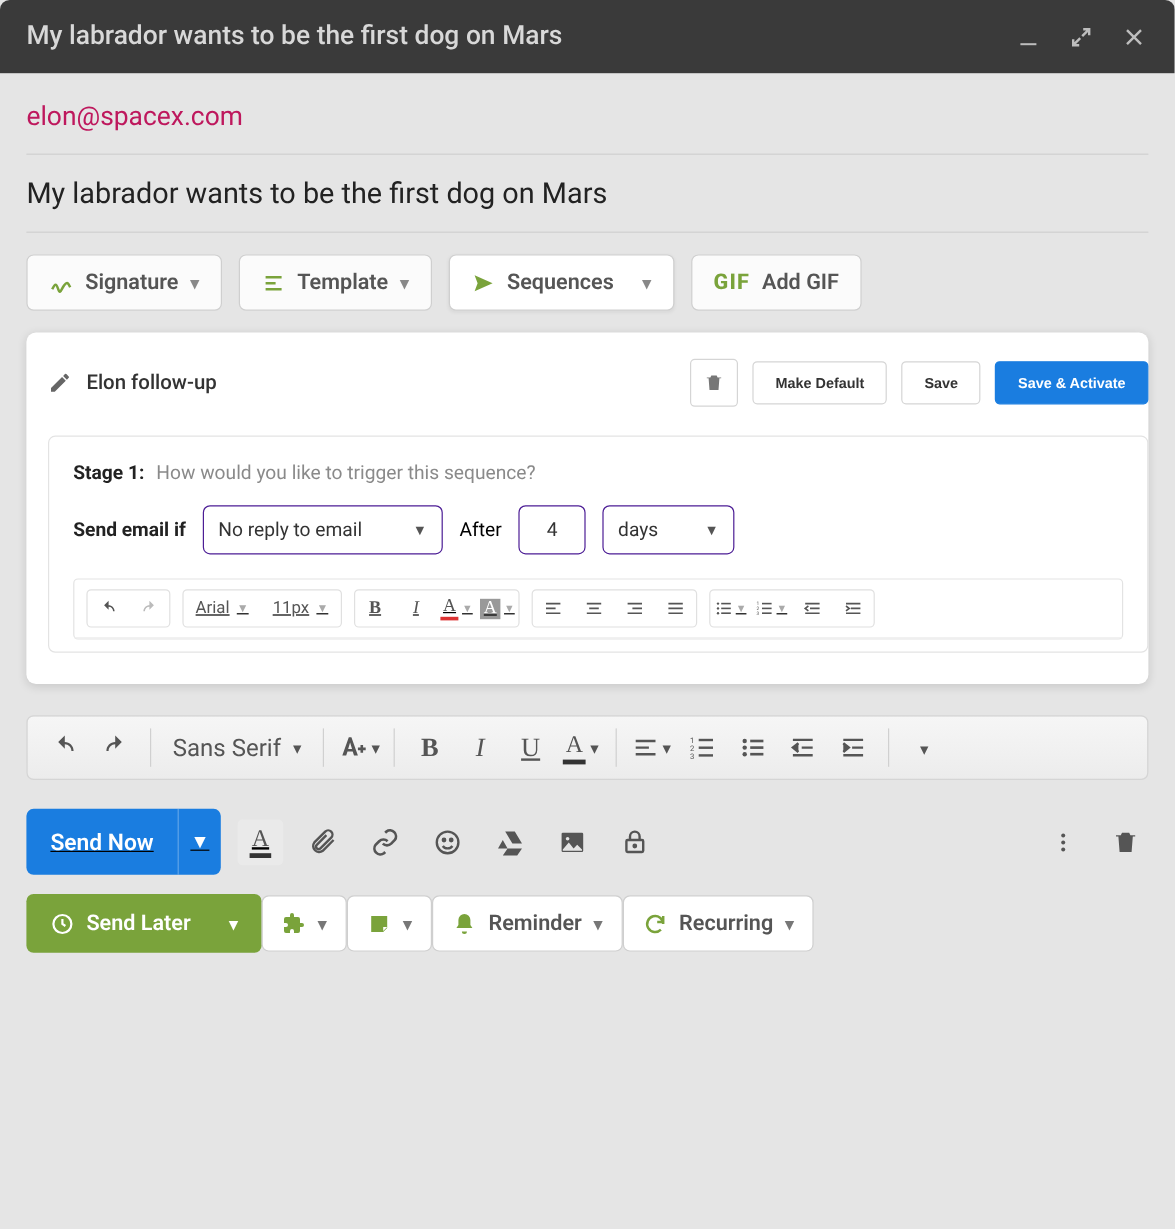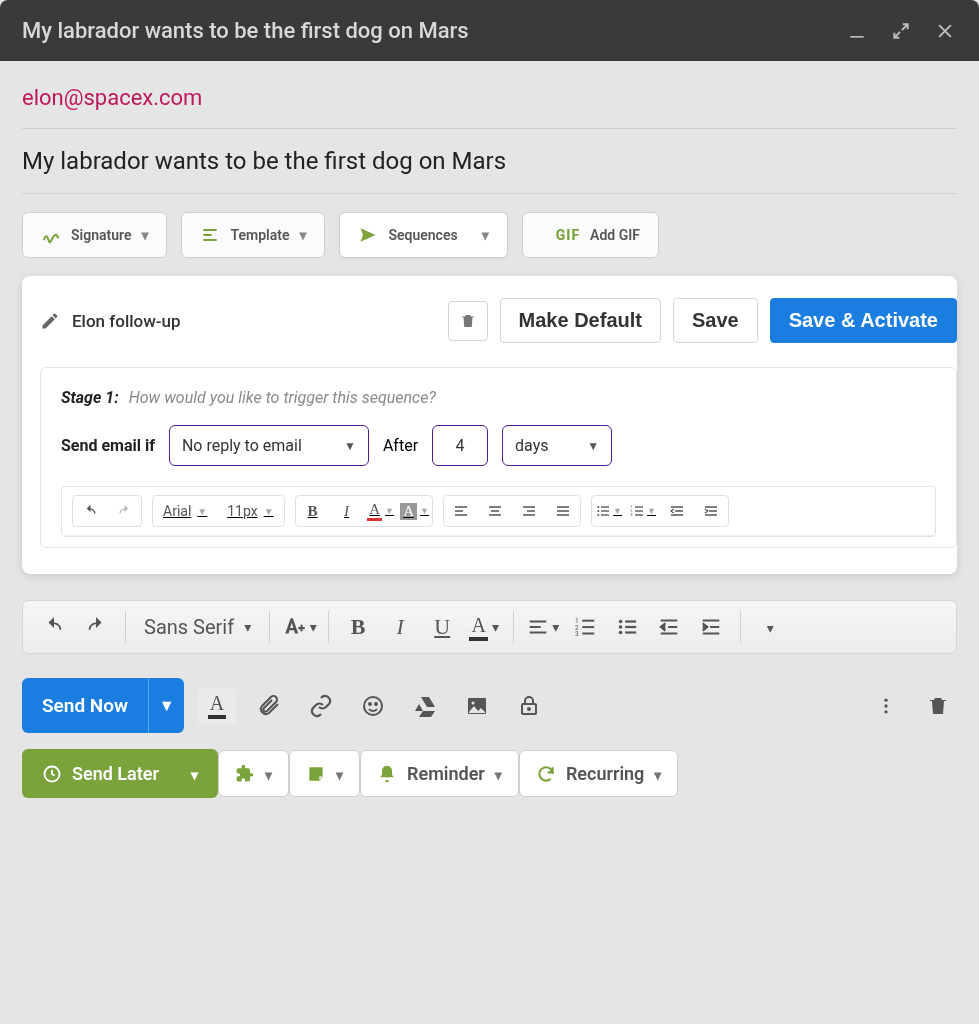--- a/index.html
+++ b/index.html
@@ -6,57 +6,57 @@
 body { font-family: -apple-system, "Segoe UI", Roboto, Arial, sans-serif; background: #e5e5e5; width: 979px; height: 1024px; overflow: hidden; }
 .window { background: #e5e5e5; border-radius: 8px; overflow: hidden; margin: 0; }
 .titlebar { background: #3a3a3a; color: #d8d8d8; display: flex; align-items: center; padding: 18px 22px; font-size: 22px; font-weight: 500; }
 .titlebar .spacer { flex: 1; }
 .titlebar .winbtn { width: 24px; height: 24px; margin-left: 20px; display: inline-flex; align-items: center; justify-content: center; color: #bdbdbd; cursor: pointer; }
 .titlebar svg { width: 20px; height: 20px; }
 .header-fields { padding: 14px 22px 0 22px; }
 .to-line { font-size: 22px; color: #be185d; padding: 10px 0 18px 0; border-bottom: 1px solid #d0d0d0; }
 .subject-line { font-size: 24px; color: #222; padding: 18px 0 18px 0; border-bottom: 1px solid #d0d0d0; }
 .action-row { display: flex; gap: 14px; padding: 18px 22px 0 22px; }
-.abtn { display: inline-flex; align-items: center; gap: 10px; padding: 12px 18px; background: #fbfbfb; border: 1px solid #cfcfcf; border-radius: 6px; font-size: 14px; color: #555; font-weight: 600; cursor: pointer; }
+.abtn { display: inline-flex; align-items: center; gap: 10px; padding: 12px 18px; background: #fbfbfb; border: 1px solid #cfcfcf; border-radius: 6px; font-size: 18px; color: #555; font-weight: 600; cursor: pointer; }
 .abtn.active { background: #fff; border-color: #cfcfcf; box-shadow: 0 1px 3px rgba(0,0,0,0.05); }
 .abtn .caret { color: #888; }
 .icon { display: inline-flex; align-items: center; justify-content: center; }
 .icon svg { width: 20px; height: 20px; }
-.giftxt { font-weight: 800; color: #7aa33b; letter-spacing: 1px; margin-left: 15px; }
+.giftxt { font-weight: 800; color: #7aa33b; letter-spacing: 1px; }
 .panel { background: #fff; margin: 18px 22px 0 22px; border-radius: 8px; box-shadow: 0 2px 8px rgba(0,0,0,0.12); padding: 22px 0 26px 18px; position: relative; }
 .panel-head { display: flex; align-items: center; gap: 12px; }
 .panel-head .pencil { color: #666; }
 .panel-head .pname { font-size: 17px; color: #333; font-weight: 500; }
 .panel-head .grow { flex: 1; }
 .iconbtn { width: 40px; height: 40px; border: 1px solid #d5d5d5; border-radius: 4px; display: inline-flex; align-items: center; justify-content: center; background: #fff; cursor: pointer; color: #777; }
-.btn { padding: 10px 18px; border: 1px solid #d5d5d5; border-radius: 4px; background: #fff; font-size: 20px; font-weight: 600; color: #333; cursor: pointer; }
+.btn { padding: 10px 18px; border: 1px solid #d5d5d5; border-radius: 4px; background: #fff; font-size: 12px; font-weight: 600; color: #333; cursor: pointer; }
 .btn.primary { background: #1a7de0; border-color: #1a7de0; color: #fff; }
 .stage-box { border: 1px solid #e3e3e3; border-radius: 6px; padding: 20px 20px 10px 20px; margin-top: 24px; }
-.stage-top { display: flex; align-items: center; gap: 10px; font-size: 16px; font-style: italic; }
+.stage-top { display: flex; align-items: center; gap: 10px; font-size: 16px; }
 .stage-top .label { font-weight: 700; color: #222; }
 .stage-top .muted { color: #8a8a8a; }
 .trigger-row { display: flex; align-items: center; gap: 14px; margin-top: 18px; font-size: 16px; }
 .trigger-row .strong { font-weight: 700; color: #222; }
 .select { display: inline-flex; align-items: center; justify-content: space-between; border: 1px solid #4c1d95; border-radius: 6px; padding: 10px 12px; background: #fff; cursor: pointer; color: #333; }
 .select.wide { width: 200px; }
 .select.num { width: 56px; justify-content: center; }
 .select.unit { width: 110px; }
 .select .caret { color: #555; font-size: 12px; }
 .editor { border: 1px solid #e3e3e3; border-radius: 4px; margin-top: 20px; background: #fff; text-decoration: underline; }
 .toolbar2 { display: flex; align-items: center; gap: 0; padding: 8px 10px; border-bottom: 1px solid #eee; }
 .tgroup { display: flex; align-items: center; border: 1px solid #e0e0e0; border-radius: 4px; margin-right: 10px; background: #fff; }
 .tbtn { width: 34px; height: 30px; display: inline-flex; align-items: center; justify-content: center; color: #555; cursor: pointer; font-size: 15px; }
 .tsel { display: inline-flex; align-items: center; gap: 6px; padding: 0 10px; height: 30px; color: #555; cursor: pointer; font-size: 14px; }
 .body-txt { padding: 14px 14px 20px 14px; font-size: 13px; color: #222; line-height: 1.5; }
 .body-txt p { margin: 0 0 14px 0; }
 .main-toolbar { margin: 26px 22px 0 22px; background: linear-gradient(#f6f6f6,#ececec); border: 1px solid #d5d5d5; border-radius: 6px; height: 54px; display: flex; align-items: center; padding: 0 12px; gap: 4px; }
 .main-toolbar .mbtn { width: 38px; height: 38px; display: inline-flex; align-items: center; justify-content: center; color: #555; cursor: pointer; border-radius: 4px; }
 .main-toolbar .divider { width: 1px; height: 32px; background: #d0d0d0; margin: 0 6px; }
 .main-toolbar .font-sel { display: inline-flex; align-items: center; gap: 10px; padding: 0 8px; font-size: 20px; color: #555; cursor: pointer; }
-.bottom-row1 { display: flex; align-items: center; gap: 14px; padding: 24px 22px 0 22px; }
+.bottom-row1 { display: flex; align-items: center; gap: 14px; padding: 24px 22px 0 22px; text-decoration: underline; }
 .send-now { display: inline-flex; align-items: stretch; border-radius: 6px; overflow: hidden; background: #1a7de0; color: #fff; }
 .send-now .main { padding: 16px 20px; font-size: 19px; font-weight: 600; cursor: pointer; }
 .send-now .dd { width: 36px; display: inline-flex; align-items: center; justify-content: center; border-left: 1px solid rgba(255,255,255,0.3); cursor: pointer; }
 .sq { width: 38px; height: 38px; display: inline-flex; align-items: center; justify-content: center; color: #555; cursor: pointer; border-radius: 4px; }
 .sq.boxed { background: #eaeaea; }
 .bottom-row1 .grow { flex: 1; }
 .bottom-row2 { display: flex; align-items: center; padding: 16px 22px 22px 22px; }
 .greenbtn { display: inline-flex; align-items: center; gap: 10px; background: #7aa33b; color: #fff; border-radius: 6px; padding: 14px 20px; font-size: 18px; font-weight: 600; cursor: pointer; }
 .greenbtn .dd { margin-left: 22px; }
 .plainbtn { display: inline-flex; align-items: center; gap: 10px; background: #fff; border: 1px solid #cfcfcf; border-radius: 6px; padding: 12px 16px; font-size: 18px; color: #555; font-weight: 600; cursor: pointer; }

